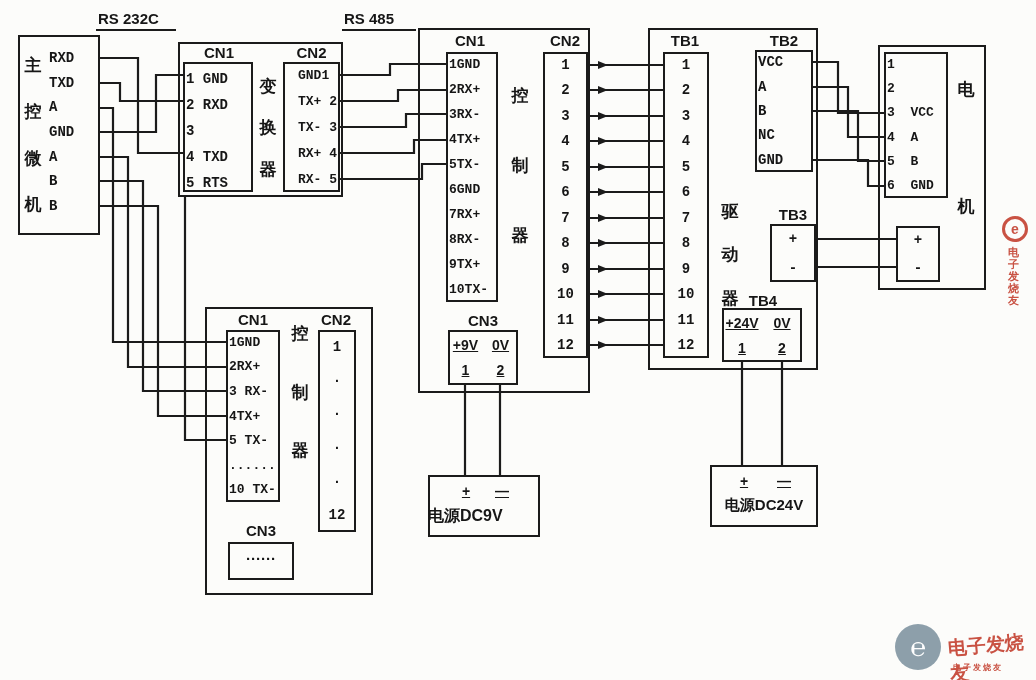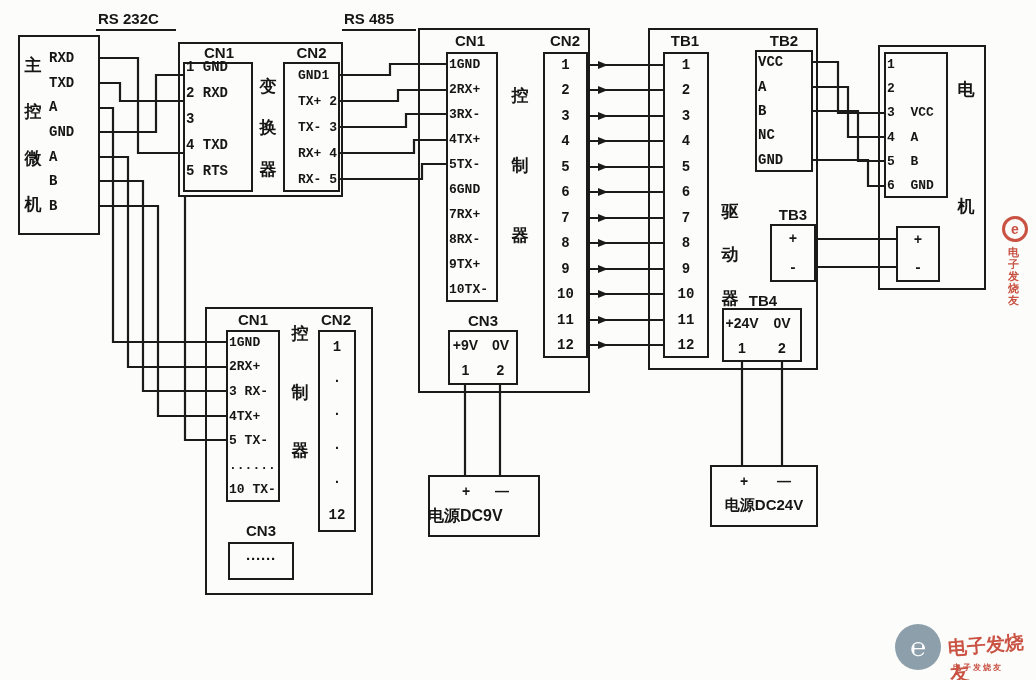--- a/index.html
+++ b/index.html
@@ -14,21 +14,21 @@
   .label{ position: absolute; font-weight: bold; }
   .vlist{ position: absolute; display: flex; flex-direction: column; font-family: Liberation Mono, monospace; }
   .vlist > div { flex: 1 1 0; display: flex; align-items: center; font-weight: bold; font-size: 14px; white-space: pre; }
   .pl  > div { justify-content: flex-start; padding-left: 3px; }
   .ctr > div { justify-content: center; }
   .fs13 > div { font-size: 13px; }
   .chars{ position: absolute; display: flex; flex-direction: column; justify-content: space-around; font-weight: bold; font-size: 17px; }
   .chars > div { flex: none; text-align: center; width: 100%; }
   .sb { justify-content: space-between !important; }
   .hlist{ position: absolute; display: grid; grid-template-columns: 1fr 1fr; align-items: center; justify-items: center; }
-  .hlist > div { font-weight: bold; font-size: 14px; }
+  .hlist > div { font-weight: bold; font-size: 14px; text-decoration: underline; }
   svg.wires { position: absolute; left: 0; top: 0; pointer-events: none; }
   .title { position: absolute; left: 0; top: 632px; width: 1036px; text-align: center;
            font-family: "Liberation Serif", serif; font-weight: bold; font-size: 27px; letter-spacing: 3px; }
   .wm { position: absolute; opacity: .88; }
   .wm-circle { border-radius: 50%; display: flex; align-items: center; justify-content: center; font-weight: bold; }
   .red { color: #c23b2a; }
 </style>
 </head>
 <body>
 
@@ -51,21 +51,21 @@
       <div>GND</div>
       <div>A</div>
       <div>B</div>
       <div>B</div>
     </div>
 
   <div class="box" style="left:178px;top:42px;width:165px;height:155px"></div>
   <div class="hdr" style="left:185px;top:44px;width:68px">CN1</div>
   <div class="hdr" style="left:283px;top:44px;width:57px">CN2</div>
   <div class="box" style="left:183px;top:62px;width:70px;height:130px"></div>
-  <div class="vlist pl" style="left:183px;top:54px;width:90px;height:130px">
+  <div class="vlist pl" style="left:183px;top:66px;width:90px;height:130px">
       <div>1 GND</div>
       <div>2 RXD</div>
       <div>3</div>
       <div>4 TXD</div>
       <div>5 RTS</div>
     </div>
   <div class="chars" style="left:255px;top:66px;width:26px;height:124px">
       <div>变</div>
       <div>换</div>
       <div>器</div>

